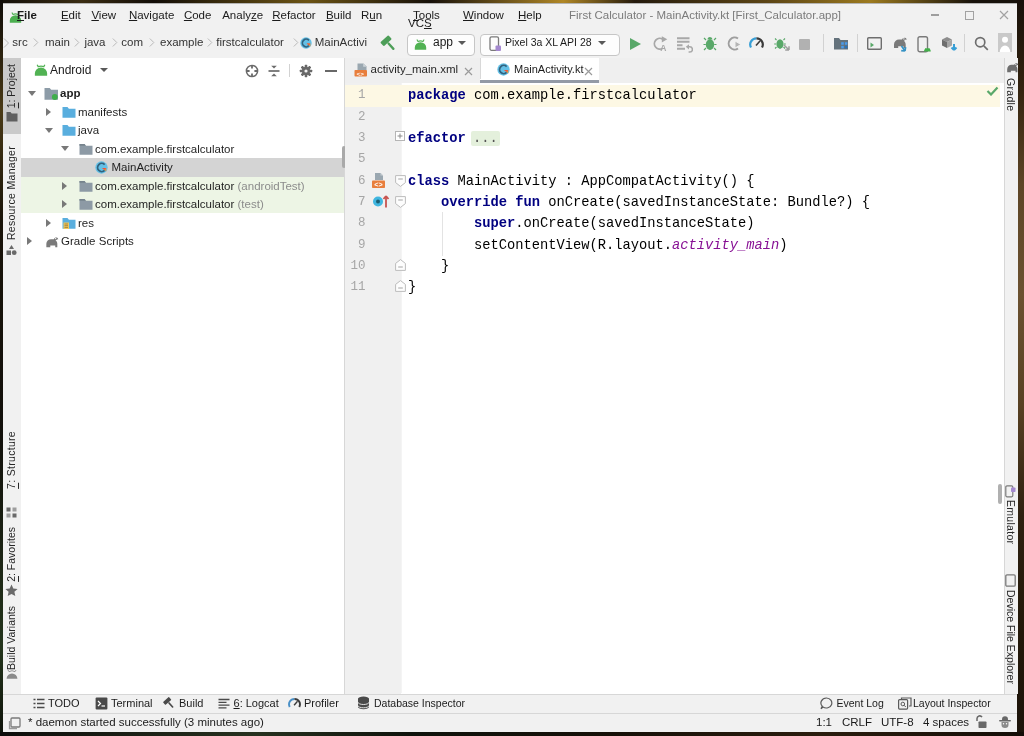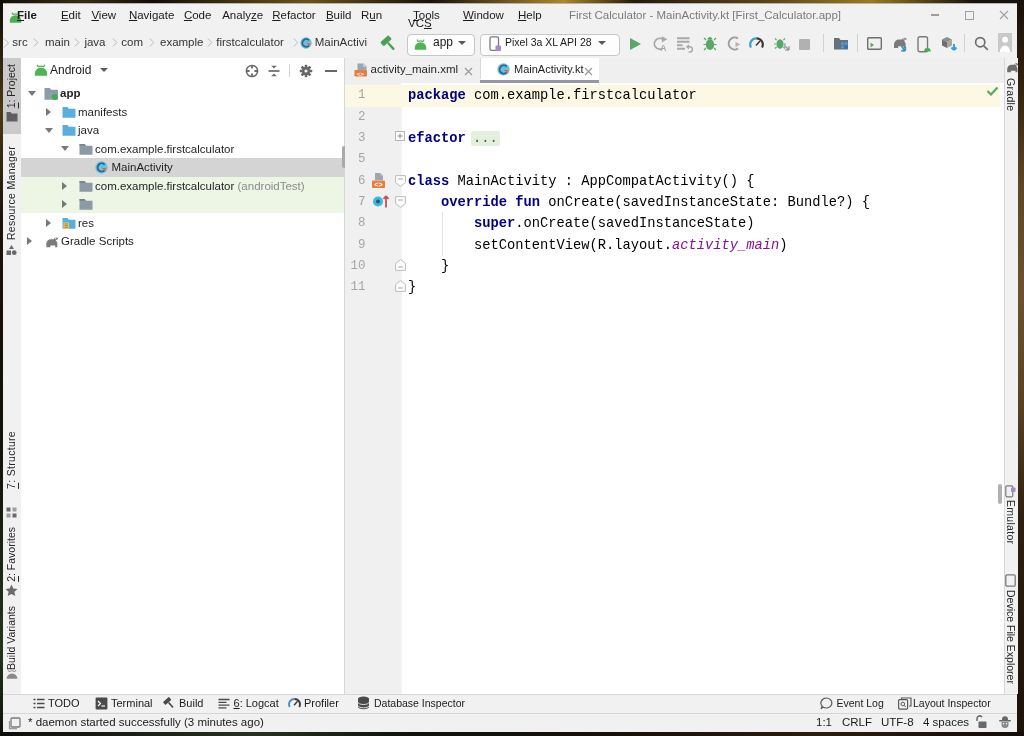--- a/index.html
+++ b/index.html
@@ -325,20 +325,21 @@
         <path d="M0.5,1 h5 l1.4,1.8 h-6.4 Z" fill="#76838d"></path>
       </svg>
       <span class="abs" style="left:74.5px;">com.example.firstcalculator <span style="color:#8c8c8c;">(androidTest)</span></span>
     </div>
 <div class="trow" style="top:195px;">
       <span class="arrR" style="left:41.5px;"></span>
       <svg class="abs" style="left:58px;top:3px" width="14" height="12" viewBox="0 0 14 12">
         <path d="M0.5,1 h5 l1.4,1.8 H13.5 v9 H0.5 Z" fill="#8d9aa5"></path>
         <path d="M0.5,1 h5 l1.4,1.8 h-6.4 Z" fill="#76838d"></path>
       </svg>
+      <span class="abs" style="left:74.5px;">com.example.firstcalculator <span style="color:#8c8c8c;">(test)</span></span>
     </div>
 <div class="trow" style="top:213.5px;">
       <span class="arrR" style="left:25px;"></span>
       <svg class="abs" style="left:41.5px;top:3px" width="14" height="12" viewBox="0 0 14 12">
         <path d="M0.5,1 h5 l1.4,1.8 H13.5 v9 H0.5 Z" fill="#59aede"></path>
         <rect x="1.5" y="5.5" width="5.5" height="6.5" fill="#f0c75e"></rect>
         <path d="M2.5,7 h3.5 M2.5,8.7 h3.5 M2.5,10.4 h3.5" stroke="#8a6d2f" stroke-width="0.7"></path>
       </svg>
       <span class="abs" style="left:57.5px;">res</span>
     </div>

